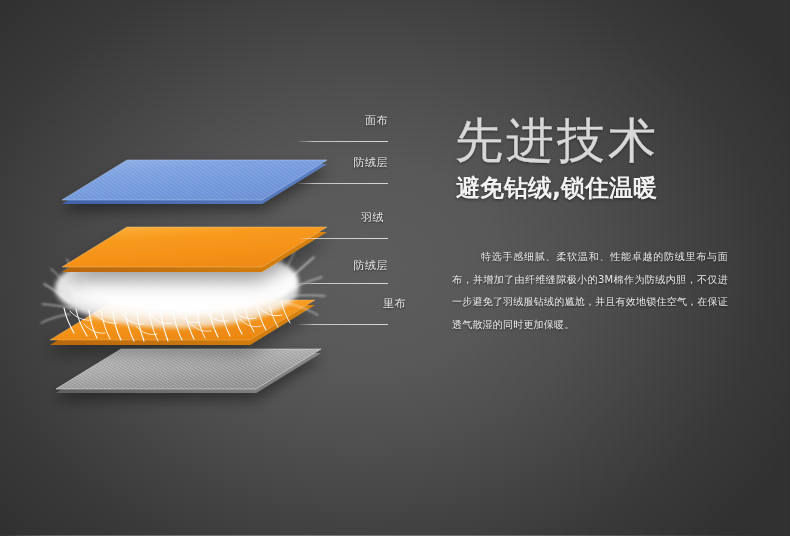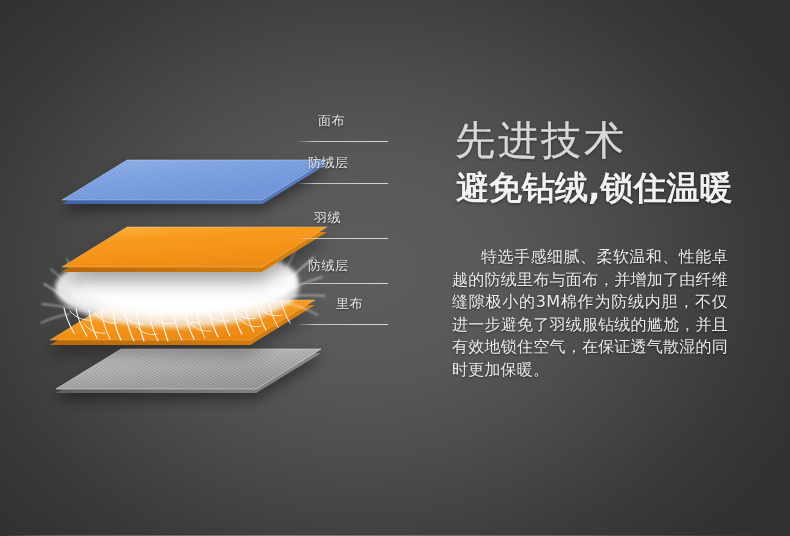--- a/index.html
+++ b/index.html
@@ -56,56 +56,57 @@
 
   
   .leader {
     position:absolute;
     height:1px;
     background:linear-gradient(90deg, rgba(215,215,215,.10) 0%, rgba(225,225,225,.78) 18%, rgba(232,232,232,.88) 100%);
   }
   .lbl {
     position:absolute;
     color:#e9e9e9;
-    font-size:13px;
+    font-size:11px;
     line-height:15px;
     letter-spacing:.5px;
     white-space:nowrap;
+    text-align:right;
     text-shadow:0 1px 2px rgba(0,0,0,.55);
   }
 
   
   #headline {
     position:absolute;
     left:455px; top:117px;
-    font-size:40px;
+    font-size:48px;
     line-height:46px;
     letter-spacing:3px;
     color:#d8d8d8;
     font-weight:300;
     -webkit-text-stroke:.35px #cfcfcf;
     text-shadow:0 1px 3px rgba(0,0,0,.45);
     white-space:nowrap;
   }
   #subhead {
     position:absolute;
     left:456px; top:172px;
-    font-size:33px;
+    font-size:24px;
     line-height:32px;
     letter-spacing:0px;
     color:#f2f2f2;
     font-weight:700;
     text-shadow:0 1px 3px rgba(0,0,0,.5);
     white-space:nowrap;
   }
   #body-copy {
     position:absolute;
     left:452px; top:246px;
     width:276px;
-    font-size:16px;
+    font-size:10px;
     line-height:22.6px;
     color:#ececec;
     text-align:justify;
     text-justify:inter-ideograph;
     text-indent:29px;
     letter-spacing:.2px;
     text-shadow:0 1px 2px rgba(0,0,0,.5);
   }
 </style>
 </head>

